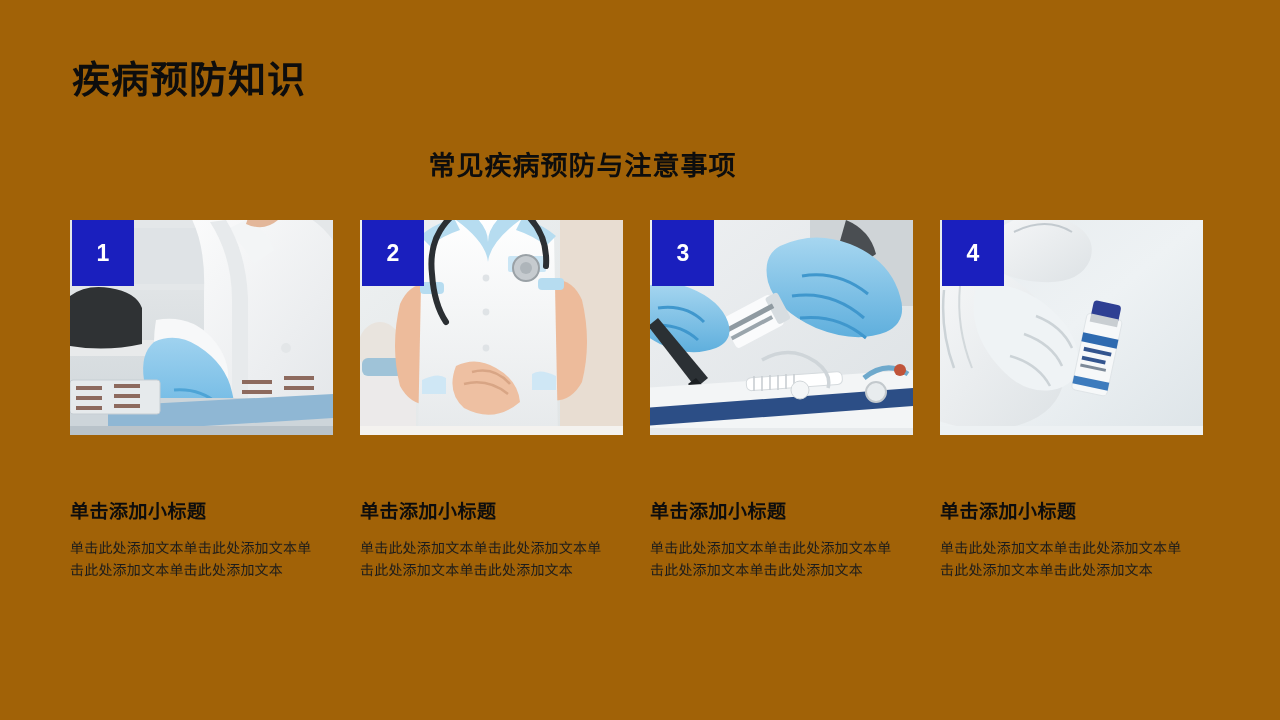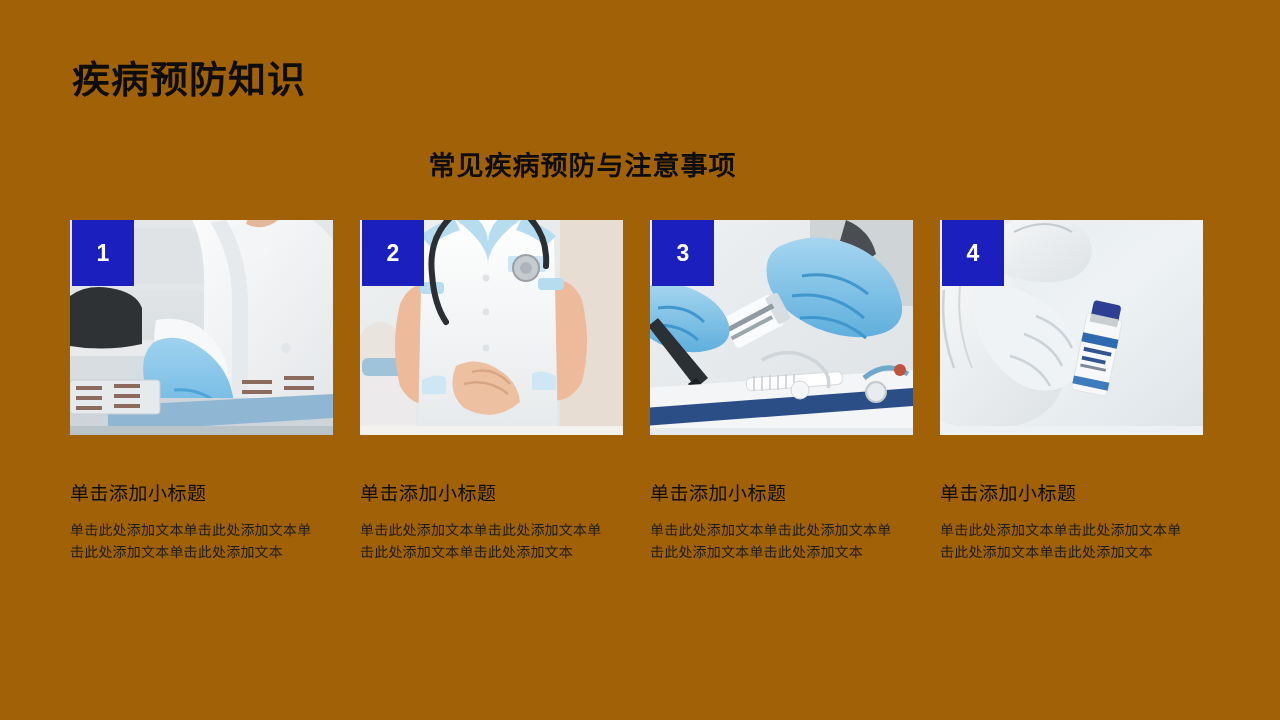--- a/index.html
+++ b/index.html
@@ -92,23 +92,23 @@
     font-size: 23px;
     font-weight: 700;
     display: flex;
     align-items: center;
     justify-content: center;
     z-index: 3;
     line-height: 1;
   }
 
   .card-head {
-    margin-top: 46px;
+    margin-top: 64px;
     font-size: 19px;
-    font-weight: 400;
+    font-weight: 700;
     letter-spacing: 0.5px;
     color: #0d0d0d;
     line-height: 26px;
   }
 
   .card-body {
     margin-top: 12px;
     font-size: 14px;
     line-height: 22px;
     color: #1c1c1c;

